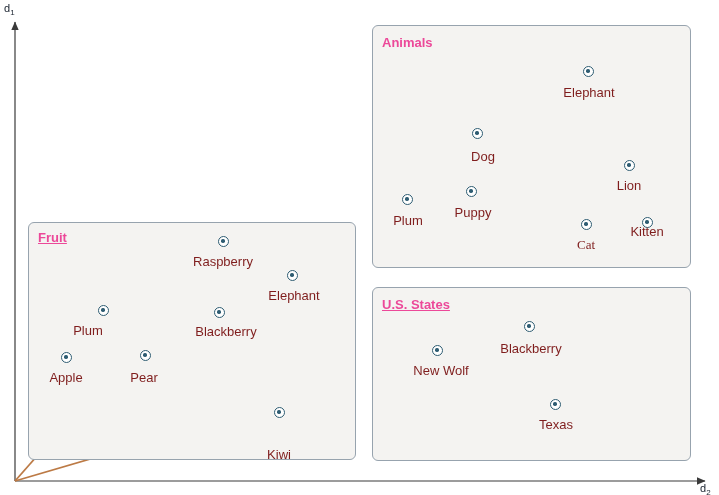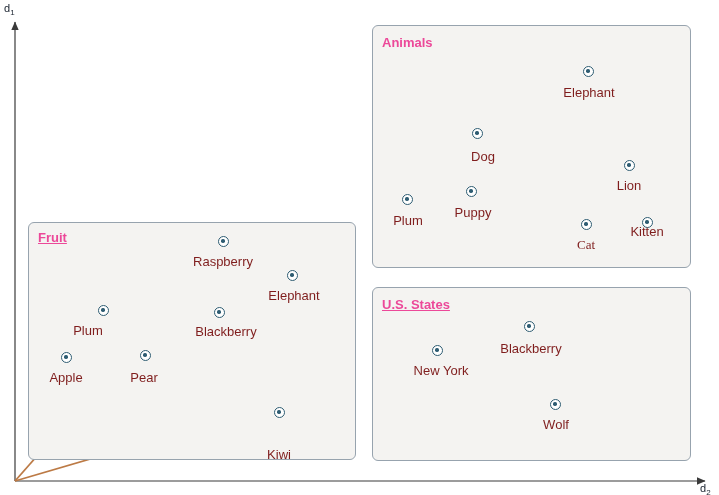--- a/index.html
+++ b/index.html
@@ -140,18 +140,18 @@
       <div class="point-label" style="left: 473px; top: 205px;">Puppy</div>
       <div class="point" style="left: 586px; top: 224px;"></div>
       <div class="point-label" style="left: 586px; top: 237px; font-family: Liberation Serif, serif;">Cat</div>
       <div class="point" style="left: 647px; top: 222px;"></div>
       <div class="point-label" style="left: 647px; top: 224px;">Kitten</div>
       <div class="group-box" style="left: 372px; top: 287px; width: 319px; height: 174px;"></div>
       <div class="group-title" style="left: 382px; top: 297px; text-decoration: underline;">U.S. States</div>
       <div class="point" style="left: 529px; top: 326px;"></div>
       <div class="point-label" style="left: 531px; top: 341px;">Blackberry</div>
       <div class="point" style="left: 437px; top: 350px;"></div>
-      <div class="point-label" style="left: 441px; top: 363px;">New York</div>
+      <div class="point-label" style="left: 441px; top: 363px;">New Wolf</div>
       <div class="point" style="left: 555px; top: 404px;"></div>
-      <div class="point-label" style="left: 556px; top: 417px;">Wolf</div>
+      <div class="point-label" style="left: 556px; top: 417px;">Texas</div>
     </div>
 
 </div>
 
 </body></html>

